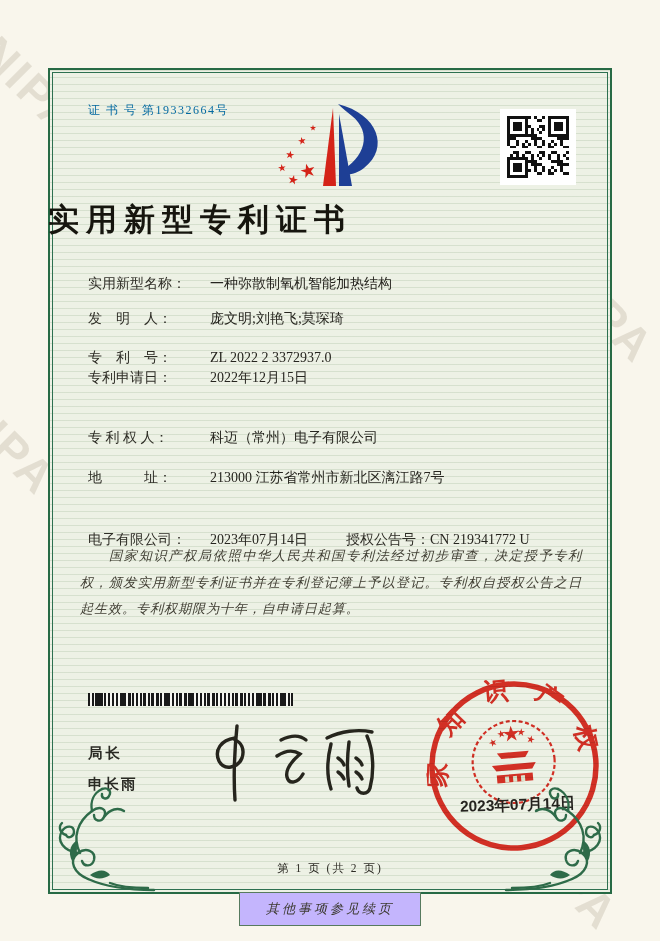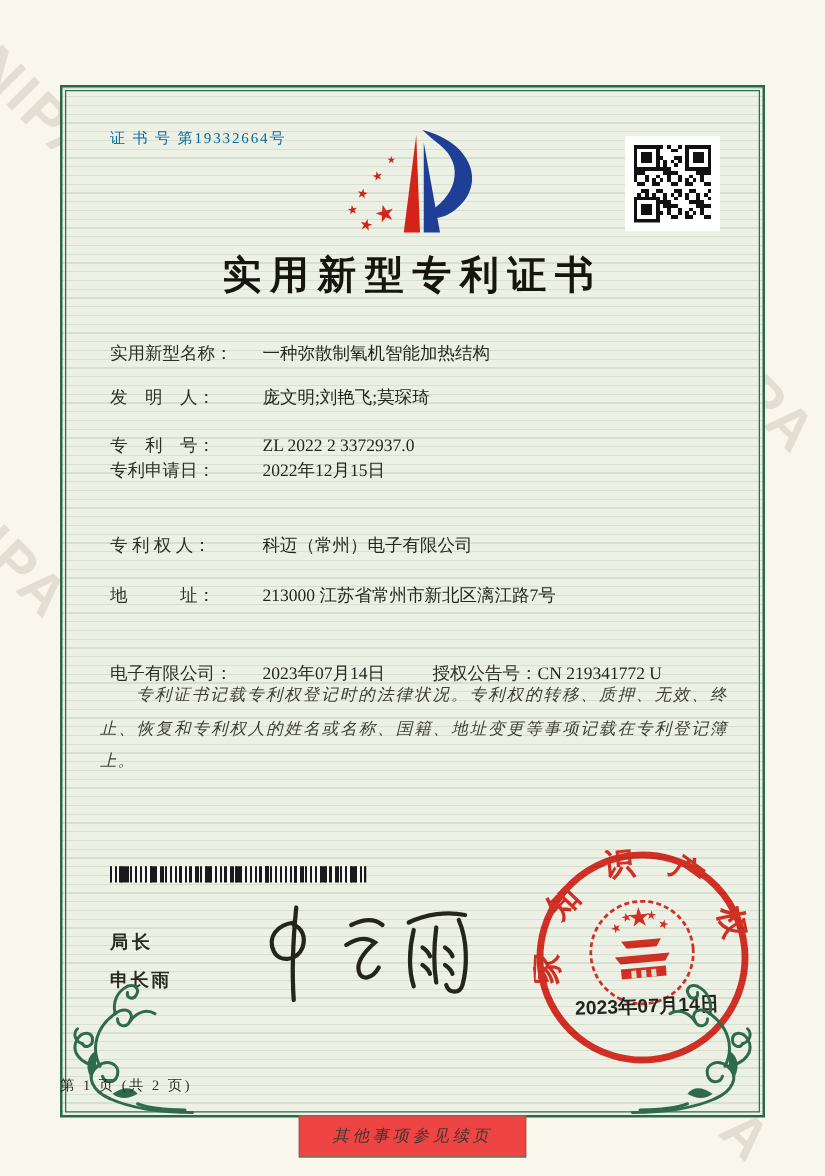--- a/index.html
+++ b/index.html
@@ -26,21 +26,21 @@
   }
   .frame::after{
     content:"";position:absolute;inset:2px;border:1px solid #2d7050;pointer-events:none;
   }
   .abs{position:absolute;z-index:3;}
   .cert-no{left:88px;top:102px;font-size:12px;letter-spacing:1.5px;color:#0369a1;}
   .logo{left:272px;top:99px;width:130px;height:94px;}
   .qr-bg{left:500px;top:109px;width:76px;height:76px;background:#fff;}
   .qr{left:507px;top:116px;width:62px;height:62px;}
   .title{
-    left:48px;top:199px;width:564px;text-align:center;
+    left:48px;top:199px;width:564px;
     font-size:31px;font-weight:700;letter-spacing:7px;color:#16150e;
   }
   .row{left:88px;width:495px;font-size:14px;line-height:20px;white-space:nowrap;}
   .row .lbl{display:inline-block;min-width:122px;color:#2e2d26;}
   .row .val{color:#26251f;}
   .r1{top:274px}.r2{top:309px}.r3{top:348px}.r4{top:368px}
   .r5{top:428px}.r6{top:468px}.r7{top:506px}
   .grant-a{display:inline-block;width:258px;}
   .bodytext{
     left:80px;top:543px;width:502px;font-size:13.2px;line-height:26.5px;
@@ -56,25 +56,25 @@
   }
   .sig-title{left:88px;top:744px;font-family:"Liberation Sans","DejaVu Sans",sans-serif;
     font-size:14.5px;font-weight:600;letter-spacing:3px;color:#2a2a24;}
   .sig-name{left:88px;top:775px;font-family:"Liberation Sans","DejaVu Sans",sans-serif;
     font-size:14.5px;font-weight:600;letter-spacing:2px;color:#2a2a24;}
   .sig-hand{left:185px;top:716px;width:210px;height:92px;}
   .seal{left:426px;top:678px;width:176px;height:176px;transform:rotate(-5deg);
     opacity:0.94;mix-blend-mode:multiply;}
   .corner{left:44px;top:786px;width:112px;height:112px;}
   .corner.right{left:504px;transform:scaleX(-1);}
-  .page-num{left:48px;top:861px;width:564px;font-size:11.5px;
+  .page-num{left:48px;top:861px;width:564px;text-align:center;font-size:11.5px;
     letter-spacing:2px;color:#2e2d26;}
   .tab{
     left:50%;top:892px;transform:translateX(-50%);
-    background:#ef4444;border:1.5px solid #577a5e;
+    background:#c4b5fd;border:1.5px solid #577a5e;
     padding:7px 26px;font-size:13px;font-style:italic;letter-spacing:3px;
     color:#3c3a30;white-space:nowrap;z-index:4;
   }
 </style>
 </head>
 <body>
 
 <div class="wm" style="left:-18px;top:0px;">CNIPA</div>
 <div class="wm" style="left:-42px;top:358px;">CNIPA</div>
 <div class="wm" style="left:556px;top:226px;">CNIPA</div>
@@ -243,21 +243,21 @@
   <span class="lbl">专 利 权 人：</span><span class="val">科迈（常州）电子有限公司</span>
 </div>
 <div class="abs row r6">
   <span class="lbl">地　　　址：</span><span class="val">213000 江苏省常州市新北区漓江路7号</span>
 </div>
 <div class="abs row r7">
   <span class="grant-a"><span class="lbl">电子有限公司：</span><span class="val">2023年07月14日</span></span><span class="lbl" style="min-width:0;margin-top:24px;">授权公告号：</span><span class="val">CN 219341772 U</span>
 </div>
 
 <div class="abs bodytext">
-  <p>专利证书记载专利权登记时的法律状况。专利权的转移、质押、无效、终止、恢复和专利权人的姓名或名称、国籍、地址变更等事项记载在专利登记簿上。</p>
+  <p>国家知识产权局依照中华人民共和国专利法经过初步审查，决定授予专利权，颁发实用新型专利证书并在专利登记簿上予以登记。专利权自授权公告之日起生效。专利权期限为十年，自申请日起算。</p>
 </div>
 
 <div class="abs barcode"></div>
 
 <div class="abs sig-title">局长</div>
 <div class="abs sig-name">申长雨</div>
 <svg class="abs sig-hand" viewBox="0 0 210 92" fill="none" stroke="#26251d" stroke-width="3.4" stroke-linecap="round">
   <path d="M52,10 C50,30 48,56 50,84"></path>
   <path d="M50,22 C36,24 29,34 34,45 C39,55 53,52 57,42 C60,33 56,26 50,24"></path>
   <path d="M96,24 C106,19 115,19 121,24"></path>

